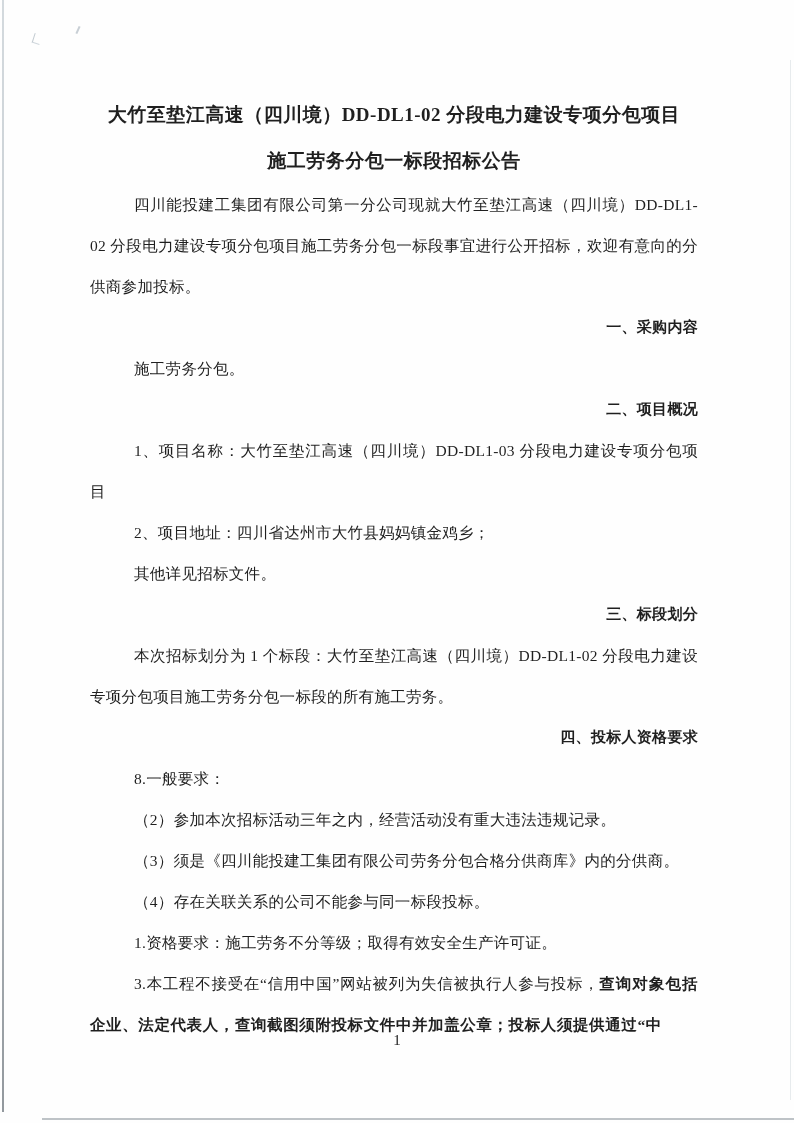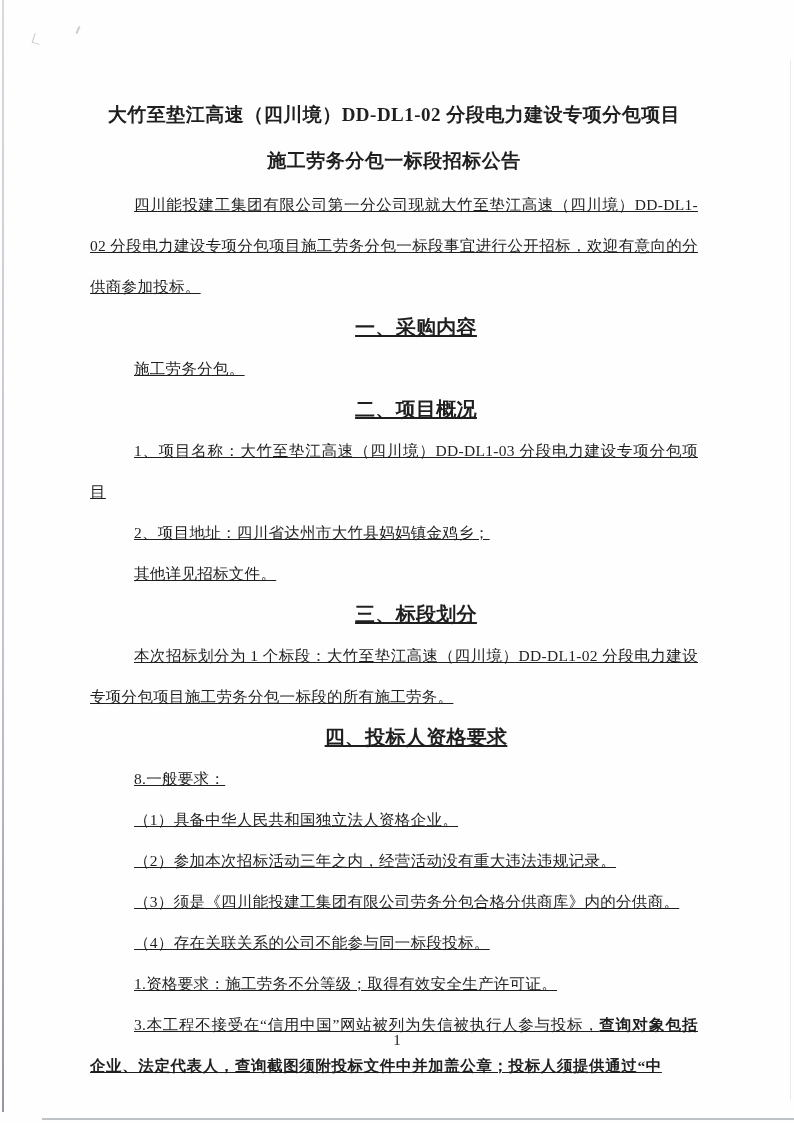--- a/index.html
+++ b/index.html
@@ -32,26 +32,25 @@
     white-space: nowrap;
   }
   .para, .heading {
     margin: 0;
     font-size: 15.5px;
     line-height: 41px;
     text-indent: 44px;
     text-align: justify;
     text-justify: inter-ideograph;
     letter-spacing: 0.3px;
-    text-decoration: underline;
   }
   .heading {
     font-weight: bold;
-    font-size: 20px;
-    text-align: center;
+    font-size: 15px;
+    text-align: right;
   }
   .para b {
     font-weight: bold;
     letter-spacing: 0.6px;
   }
   .page-number {
     position: absolute;
     left: 0;
     top: 1026px;
     width: 100%;
@@ -136,21 +135,20 @@
     <h2 class="heading">二、项目概况</h2>
     <p class="para">1、项目名称：大竹至垫江高速（四川境）DD-DL1-03 分段电力建设专项分包项目</p>
     <p class="para">2、项目地址：四川省达州市大竹县妈妈镇金鸡乡；</p>
     <p class="para">其他详见招标文件。</p>
 
     <h2 class="heading">三、标段划分</h2>
     <p class="para">本次招标划分为 1 个标段：大竹至垫江高速（四川境）DD-DL1-02 分段电力建设专项分包项目施工劳务分包一标段的所有施工劳务。</p>
 
     <h2 class="heading">四、投标人资格要求</h2>
     <p class="para">8.一般要求：</p>
-    <p class="para">（1）具备中华人民共和国独立法人资格企业。</p>
     <p class="para">（2）参加本次招标活动三年之内，经营活动没有重大违法违规记录。</p>
     <p class="para">（3）须是《四川能投建工集团有限公司劳务分包合格分供商库》内的分供商。</p>
     <p class="para">（4）存在关联关系的公司不能参与同一标段投标。</p>
     <p class="para">1.资格要求：施工劳务不分等级；取得有效安全生产许可证。</p>
     <p class="para">
       <span>3.本工程不接受在“信用中国”网站被列为失信被执行人参与投标，</span><b>查询对象包括企业、法定代表人，查询截图须附投标文件中并加盖公章；投标人须提供通过“中</b>
     </p>
 
   </div>
 

